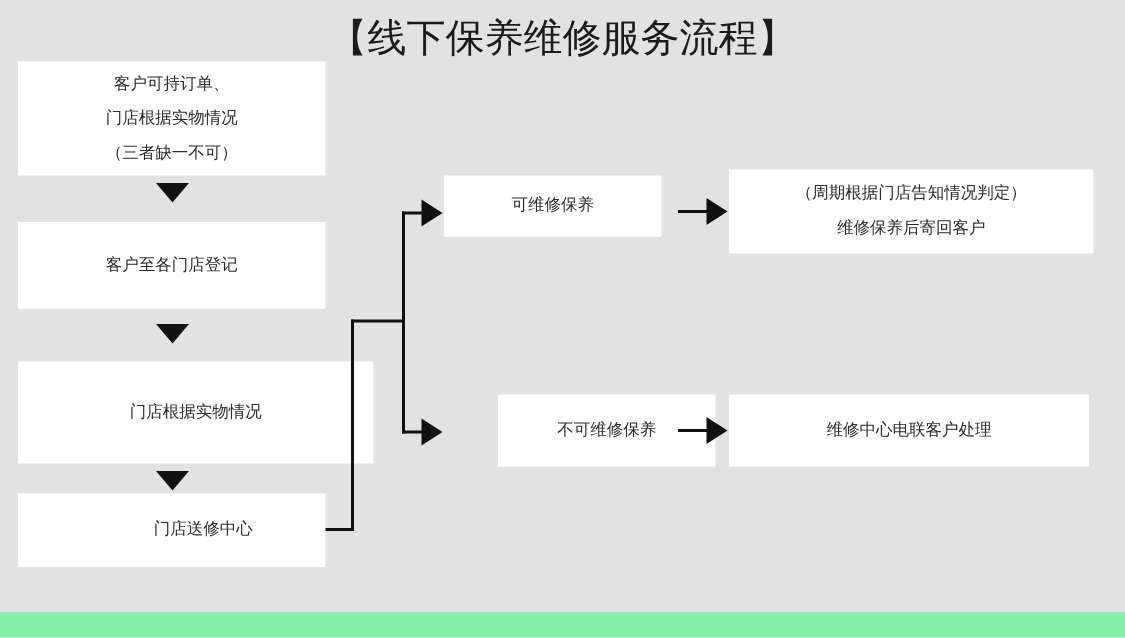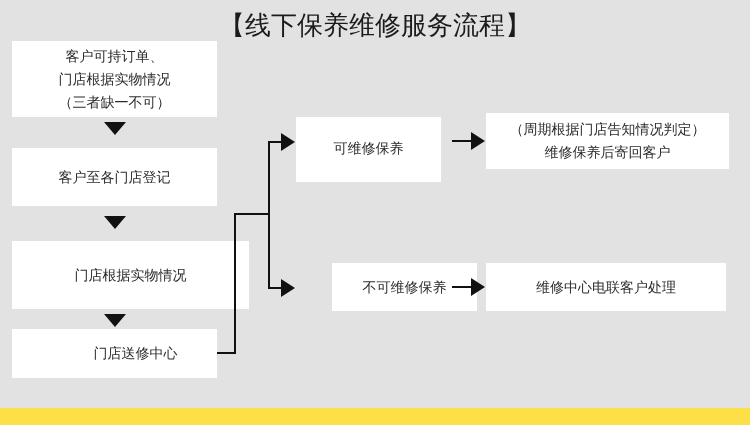--- a/index.html
+++ b/index.html
@@ -4,21 +4,21 @@
 <style>
   html, body {
     margin: 0;
     padding: 0;
     background: #ffffff;
   }
   #canvas {
     position: relative;
     width: 750px;
     height: 425px;
-    background: #fde047;
+    background: #86efac;
     overflow: hidden;
     font-family: "Liberation Sans", "DejaVu Sans", sans-serif;
   }
   #backdrop {
     position: absolute;
     left: 0;
     top: 0;
     width: 750px;
     height: 408px;
     background: #e2e2e2;
@@ -37,21 +37,21 @@
   }
   .node {
     position: absolute;
     background: #ffffff;
     box-sizing: border-box;
     display: flex;
     align-items: center;
     justify-content: flex-end;
     text-align: center;
     color: #2b2b2b;
-    font-size: 14px;
+    font-size: 11px;
     line-height: 23px;
     padding: 2px 6px;
   }
   .node span { display: block; width: 100%; }
   .vconn {
     position: absolute;
     width: 2px;
     background: #111111;
   }
   .hconn {
@@ -124,21 +124,21 @@
   <div class="hconn" style="left:234px; top:213px; width:36px;"></div>
 
   <div class="vconn" style="left:268px; top:141px; height:148px;"></div>
 
   <div class="hconn" style="left:268px; top:141px; width:16px;"></div>
   <div class="arrow-right" style="left:281px; top:133px;"></div>
 
   <div class="hconn" style="left:268px; top:287px; width:16px;"></div>
   <div class="arrow-right" style="left:281px; top:279px;"></div>
 
-  <div class="node" style="left:296px; top:117px; width:145px; height:65px;font-family:Liberation Mono, monospace;">
+  <div class="node" style="left:296px; top:117px; width:145px; height:41px;">
     <span>
       <span>可维修保养</span>
     </span>
   </div>
 
   <div class="node" style="left:296px; top:263px; width:145px; height:48px;margin-left:36px;">
     <span>
       <span>不可维修保养</span>
     </span>
   </div>

